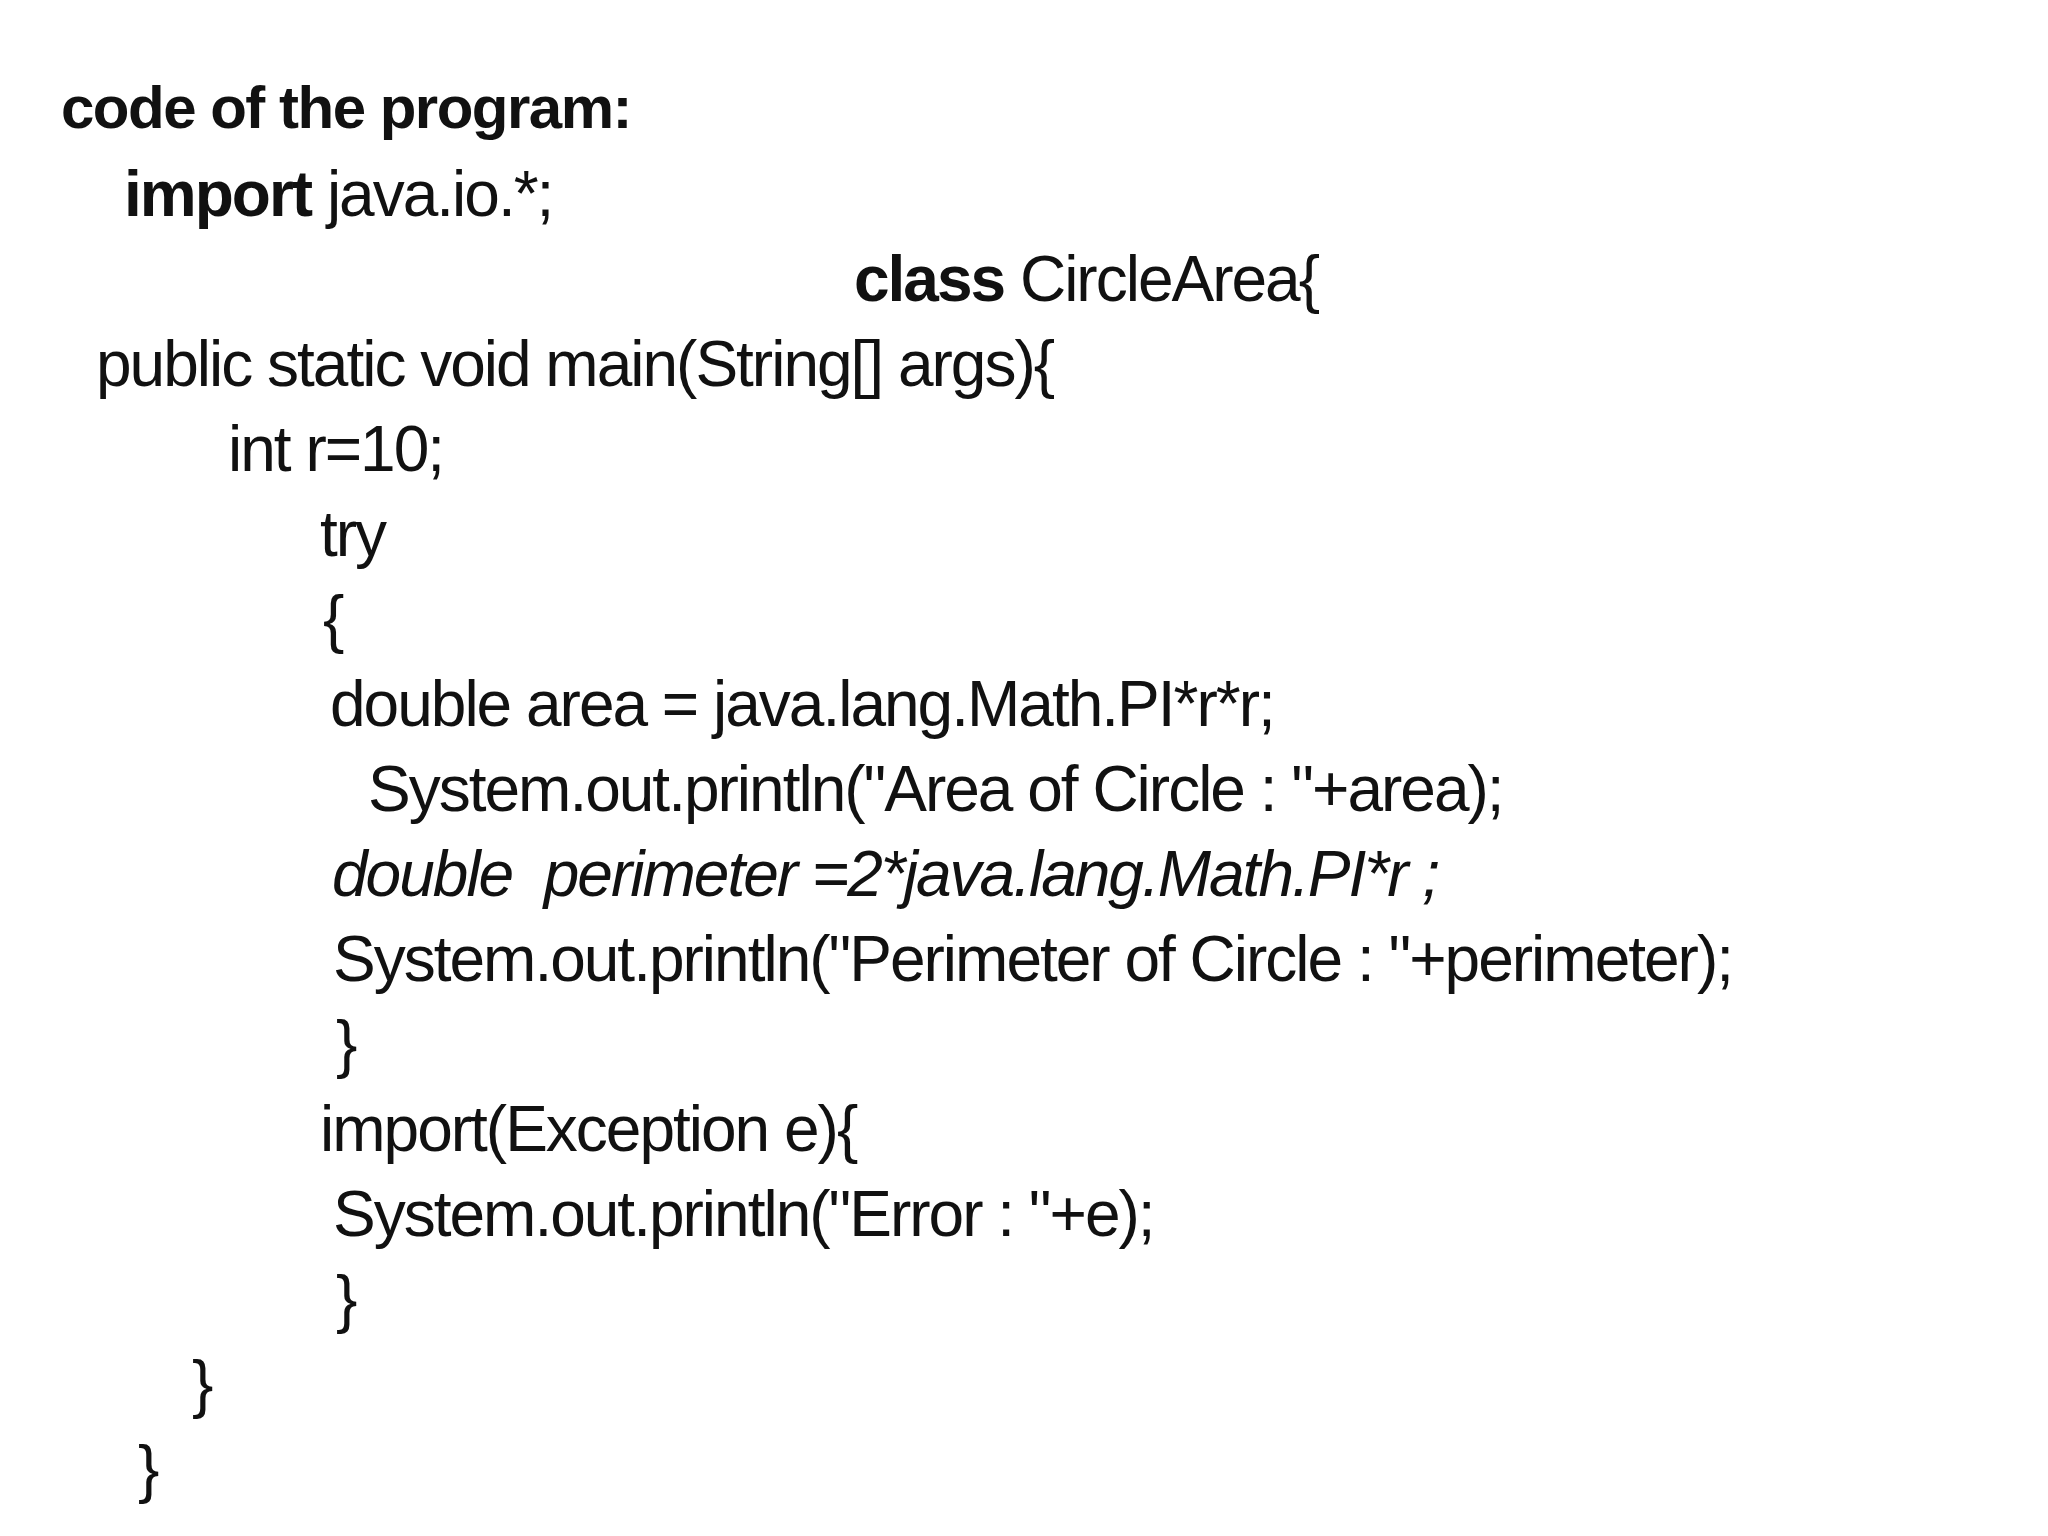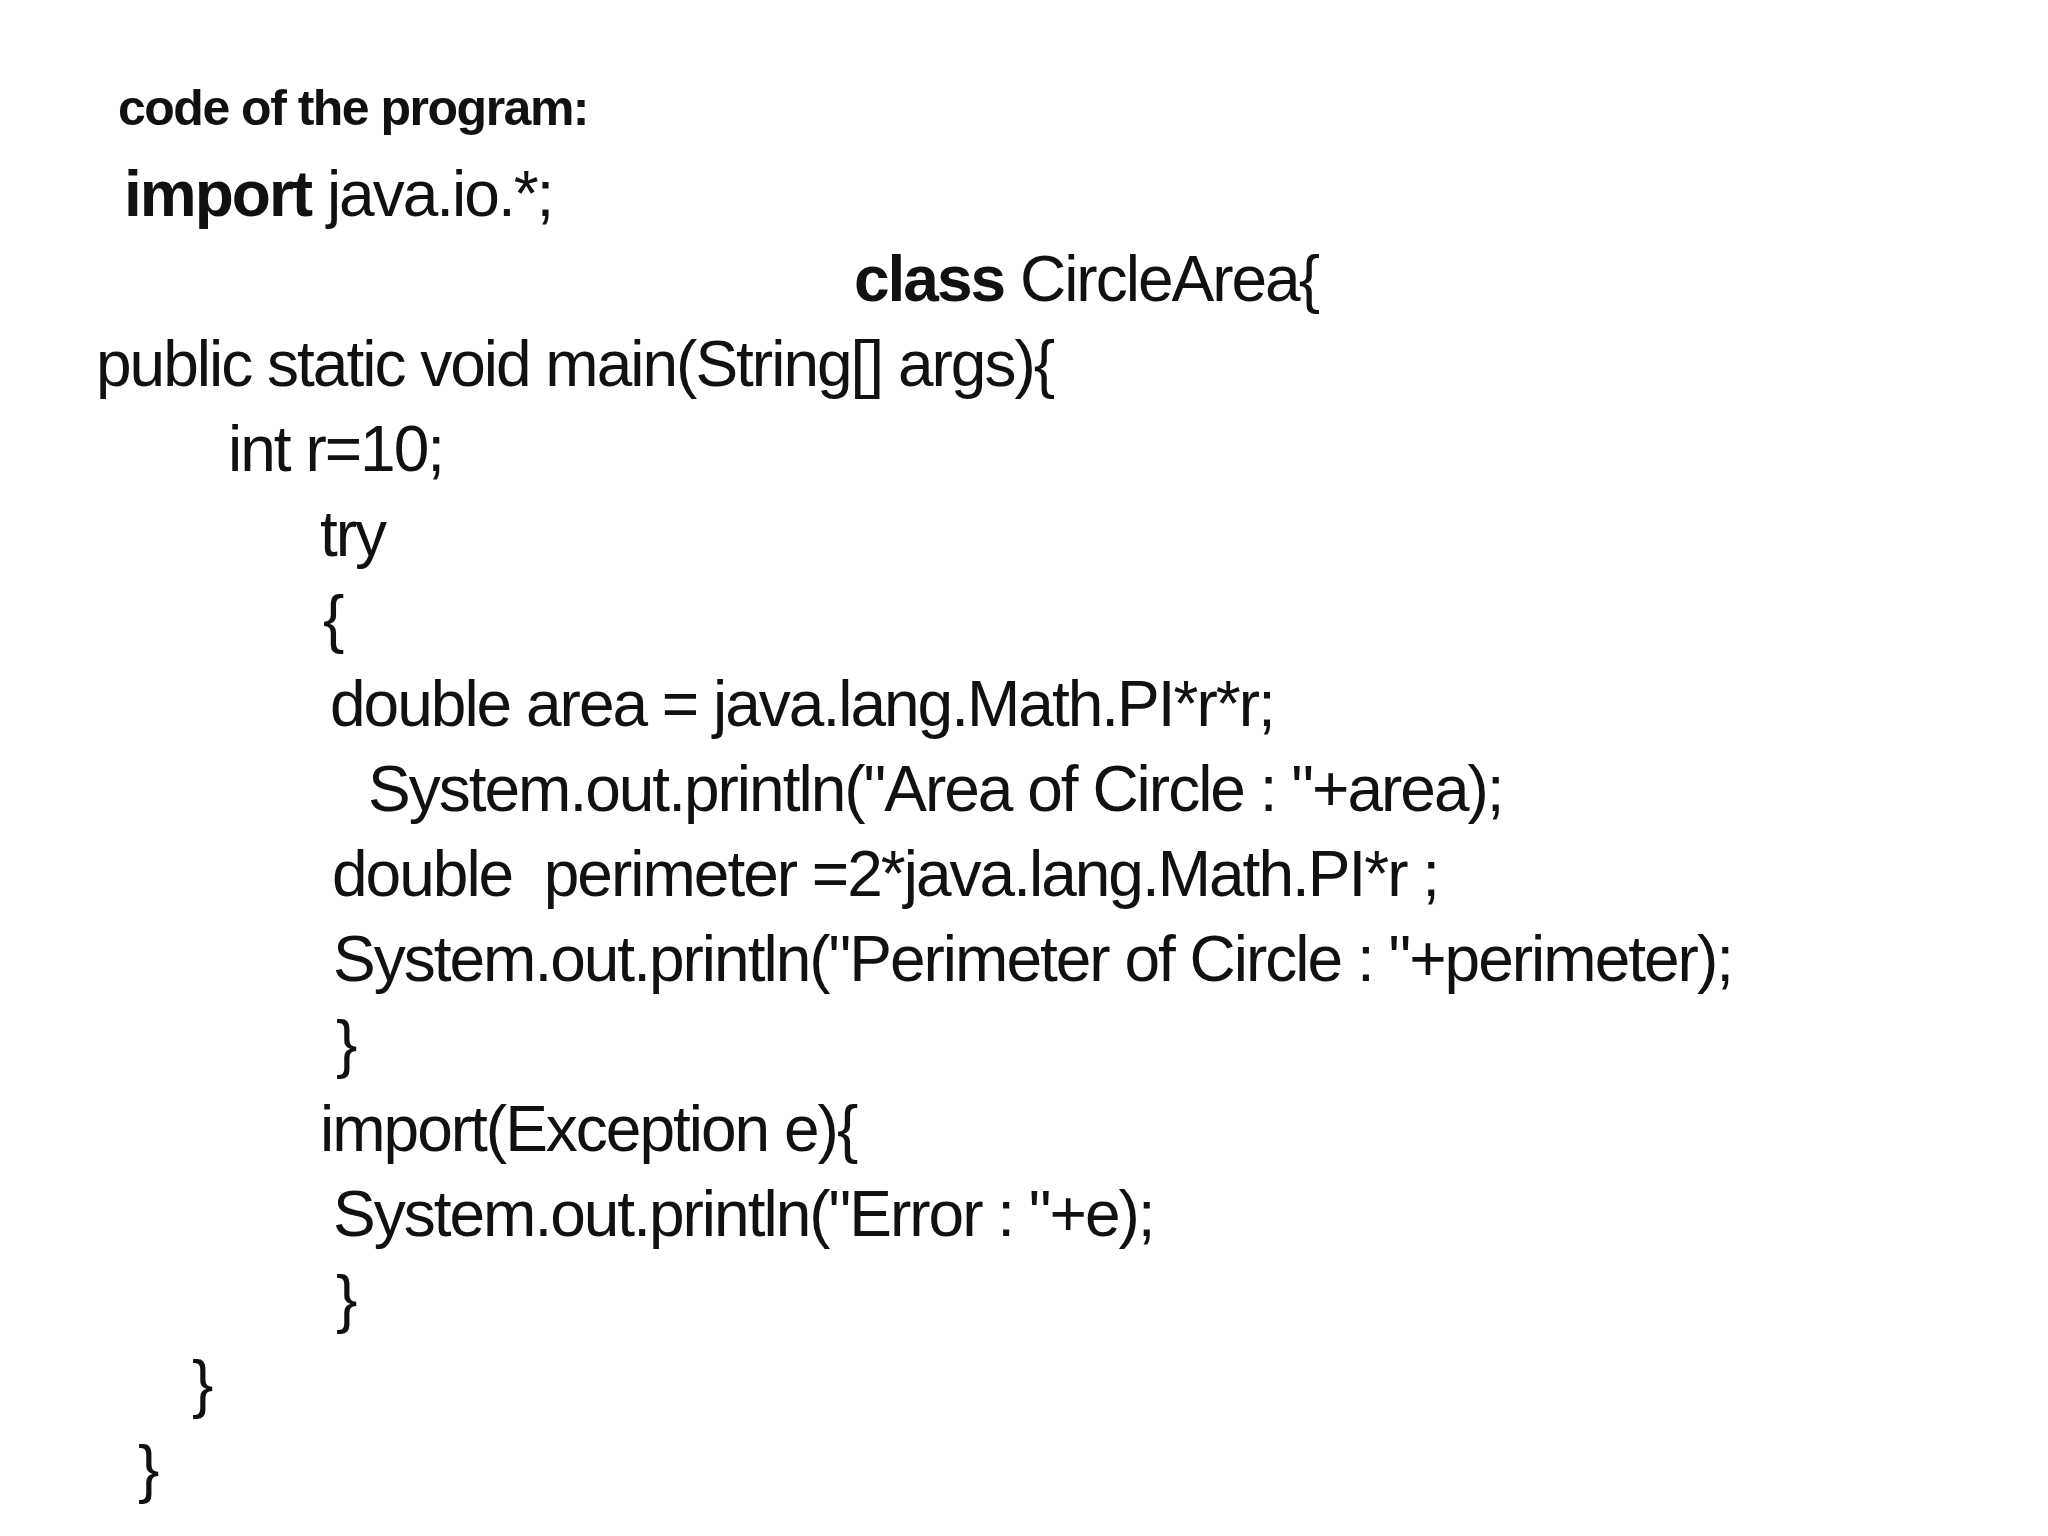--- a/index.html
+++ b/index.html
@@ -15,24 +15,24 @@
     overflow: hidden;
   }
   .page {
     width: 2048px;
     height: 1536px;
     padding-top: 64px;
     box-sizing: border-box;
   }
   .heading {
     margin: 0;
-    padding-left: 118px;
+    padding-left: 61px;
     height: 88px;
     line-height: 88px;
-    font-size: 50px;
+    font-size: 60px;
     font-weight: 700;
     letter-spacing: -1.5px;
     white-space: pre;
   }
   .code-block {
     margin: 0;
   }
   .code-line {
     height: 85px;
     line-height: 85px;
@@ -52,21 +52,21 @@
   <h1 class="heading">code of the program:</h1>
   <div class="code-block" id="code-block">
       <div class="code-line" style="padding-left: 124px;"><span class="kw">import</span><span class="plain"> java.io.*;</span></div>
       <div class="code-line" style="padding-left: 124px; text-align: center;"><span class="kw">class</span><span class="plain"> CircleArea{</span></div>
       <div class="code-line" style="padding-left: 96px;"><span class="plain">public static void main(String[] args){</span></div>
       <div class="code-line" style="padding-left: 228px;"><span class="plain">int r=10;</span></div>
       <div class="code-line" style="padding-left: 320px;"><span class="plain">try</span></div>
       <div class="code-line" style="padding-left: 323px;"><span class="plain">{</span></div>
       <div class="code-line" style="padding-left: 330px;"><span class="plain">double area = java.lang.Math.PI*r*r;</span></div>
       <div class="code-line" style="padding-left: 368px;"><span class="plain">System.out.println("Area of Circle : "+area);</span></div>
-      <div class="code-line" style="padding-left: 332px;"><span class="plain">double  perimeter =2*java.lang.Math.PI*r ;</span></div>
+      <div class="code-line" style="padding-left: 332px; font-style: italic;"><span class="plain">double  perimeter =2*java.lang.Math.PI*r ;</span></div>
       <div class="code-line" style="padding-left: 333px;"><span class="plain">System.out.println("Perimeter of Circle : "+perimeter);</span></div>
       <div class="code-line" style="padding-left: 336px;"><span class="plain">}</span></div>
       <div class="code-line" style="padding-left: 320px;"><span class="plain">import(Exception e){</span></div>
       <div class="code-line" style="padding-left: 333px;"><span class="plain">System.out.println("Error : "+e);</span></div>
       <div class="code-line" style="padding-left: 336px;"><span class="plain">}</span></div>
       <div class="code-line" style="padding-left: 192px;"><span class="plain">}</span></div>
       <div class="code-line" style="padding-left: 138px;"><span class="plain">}</span></div>
     </div>
 </div>
 

